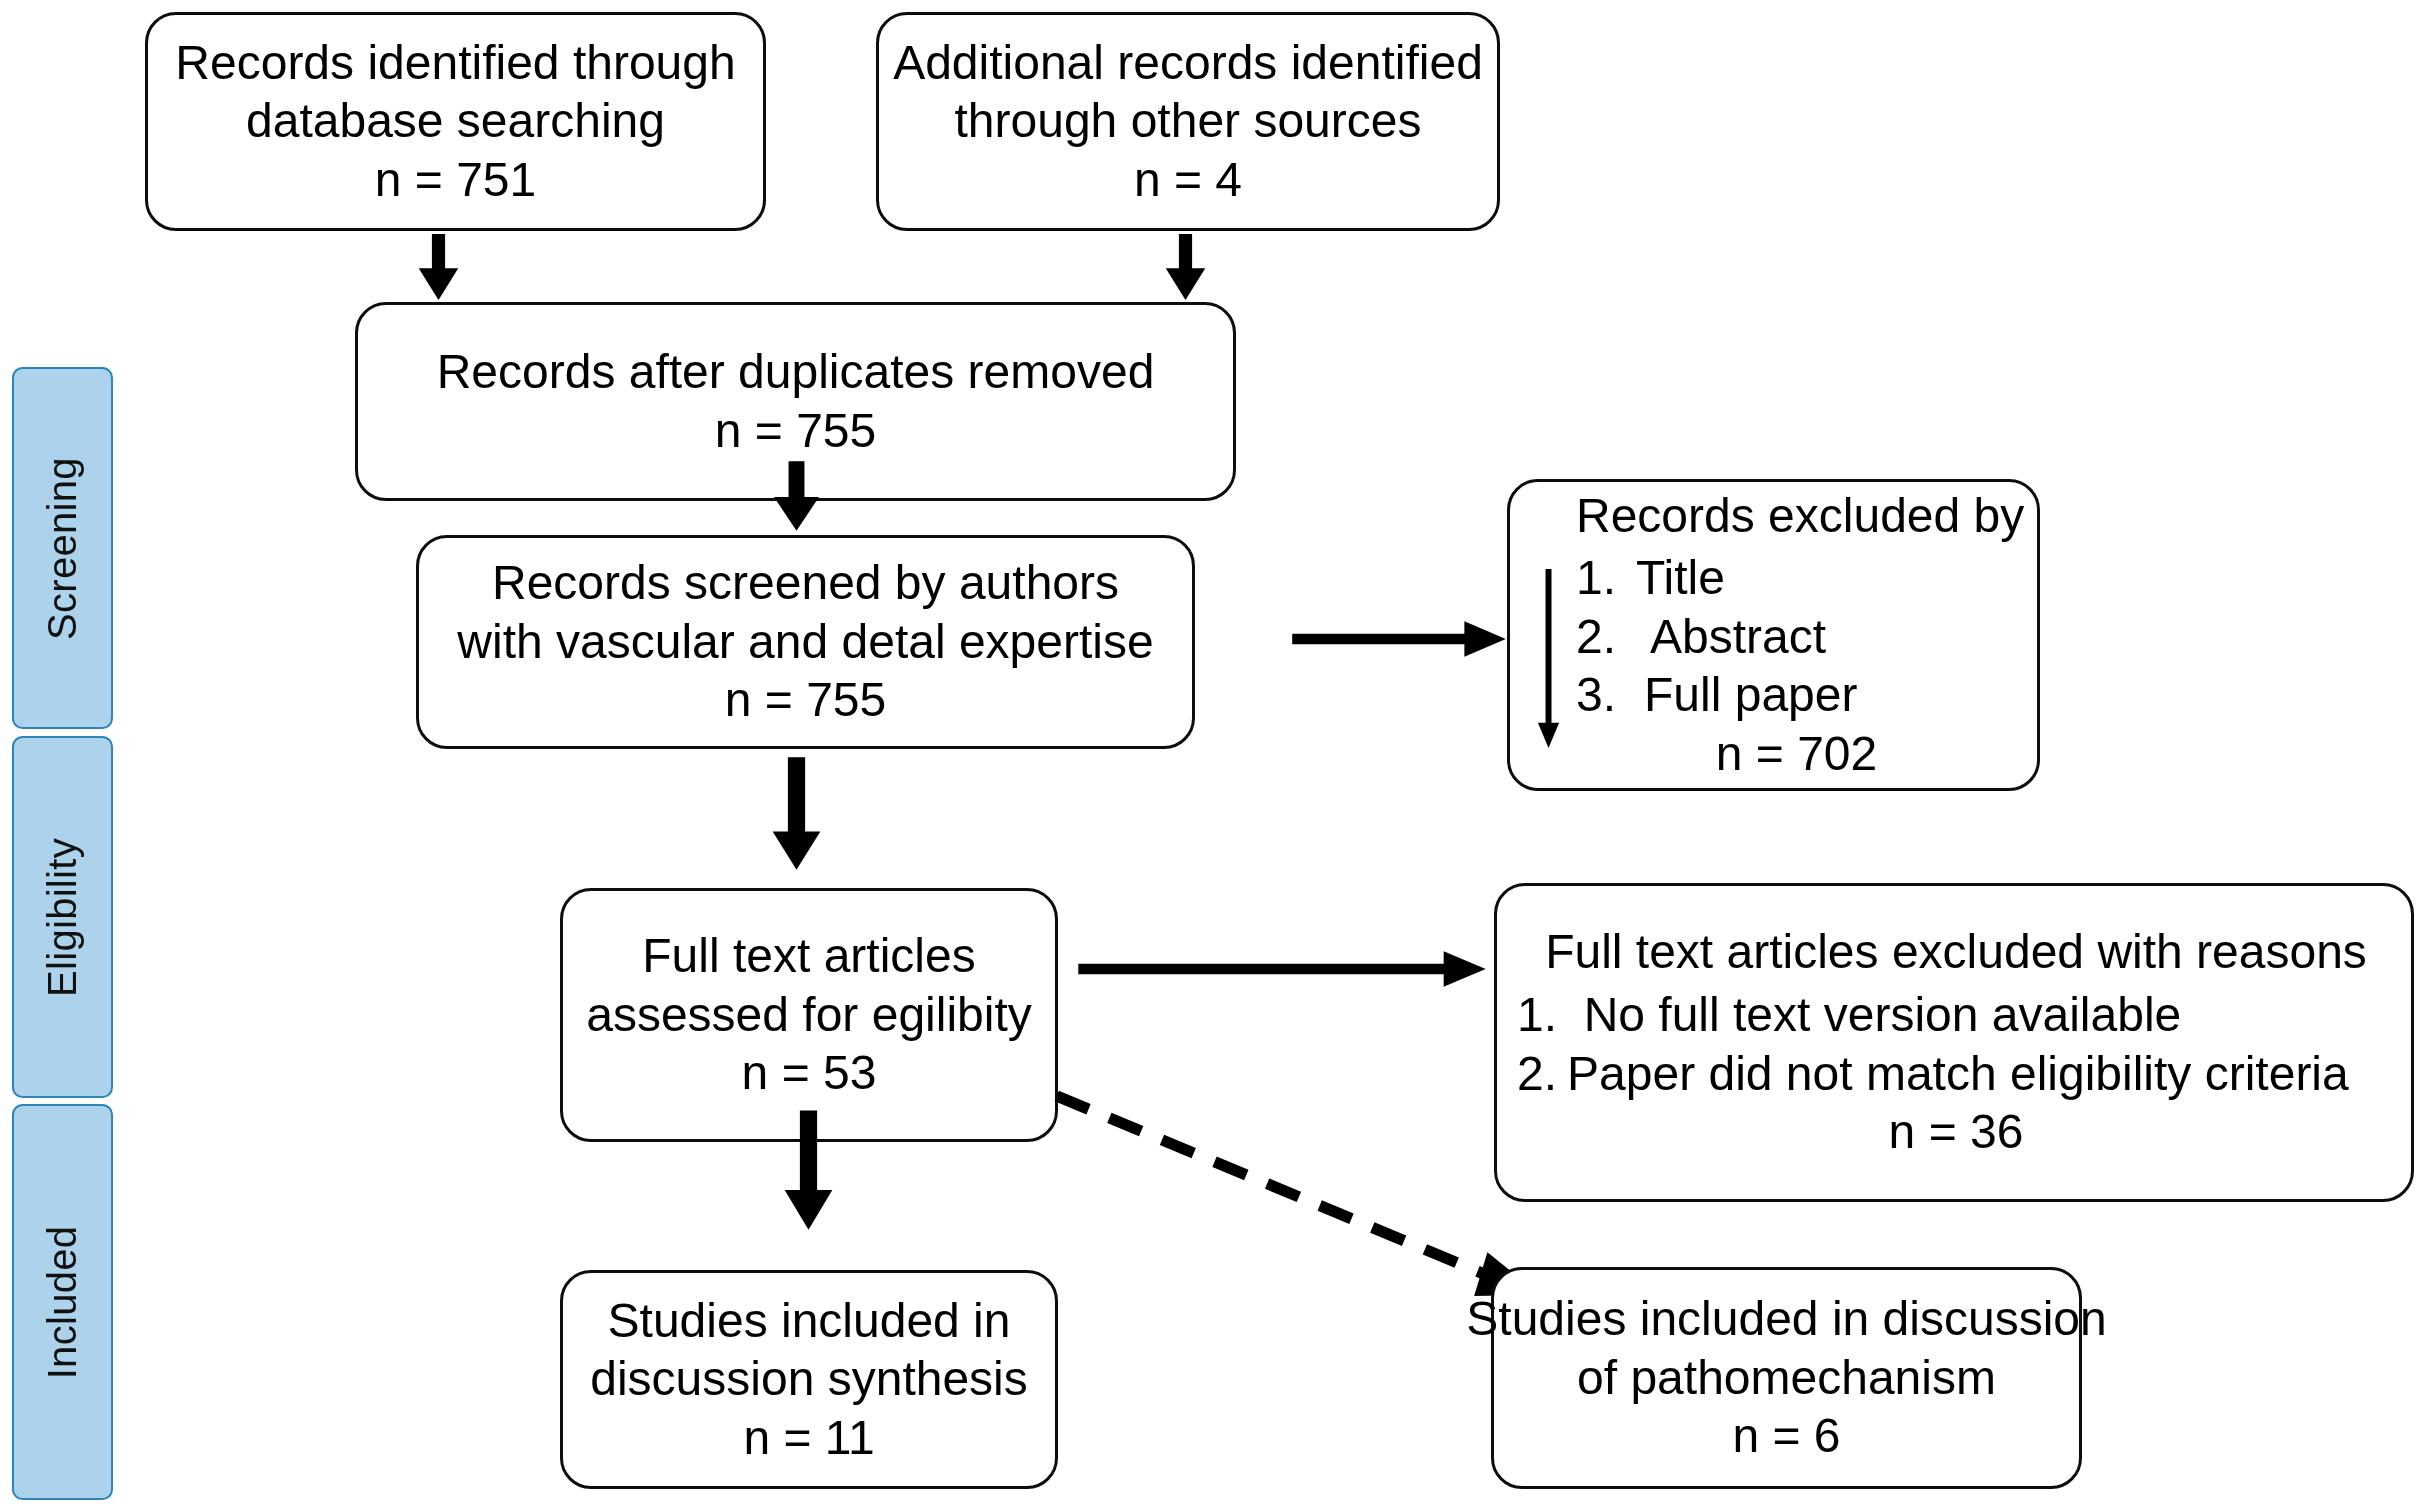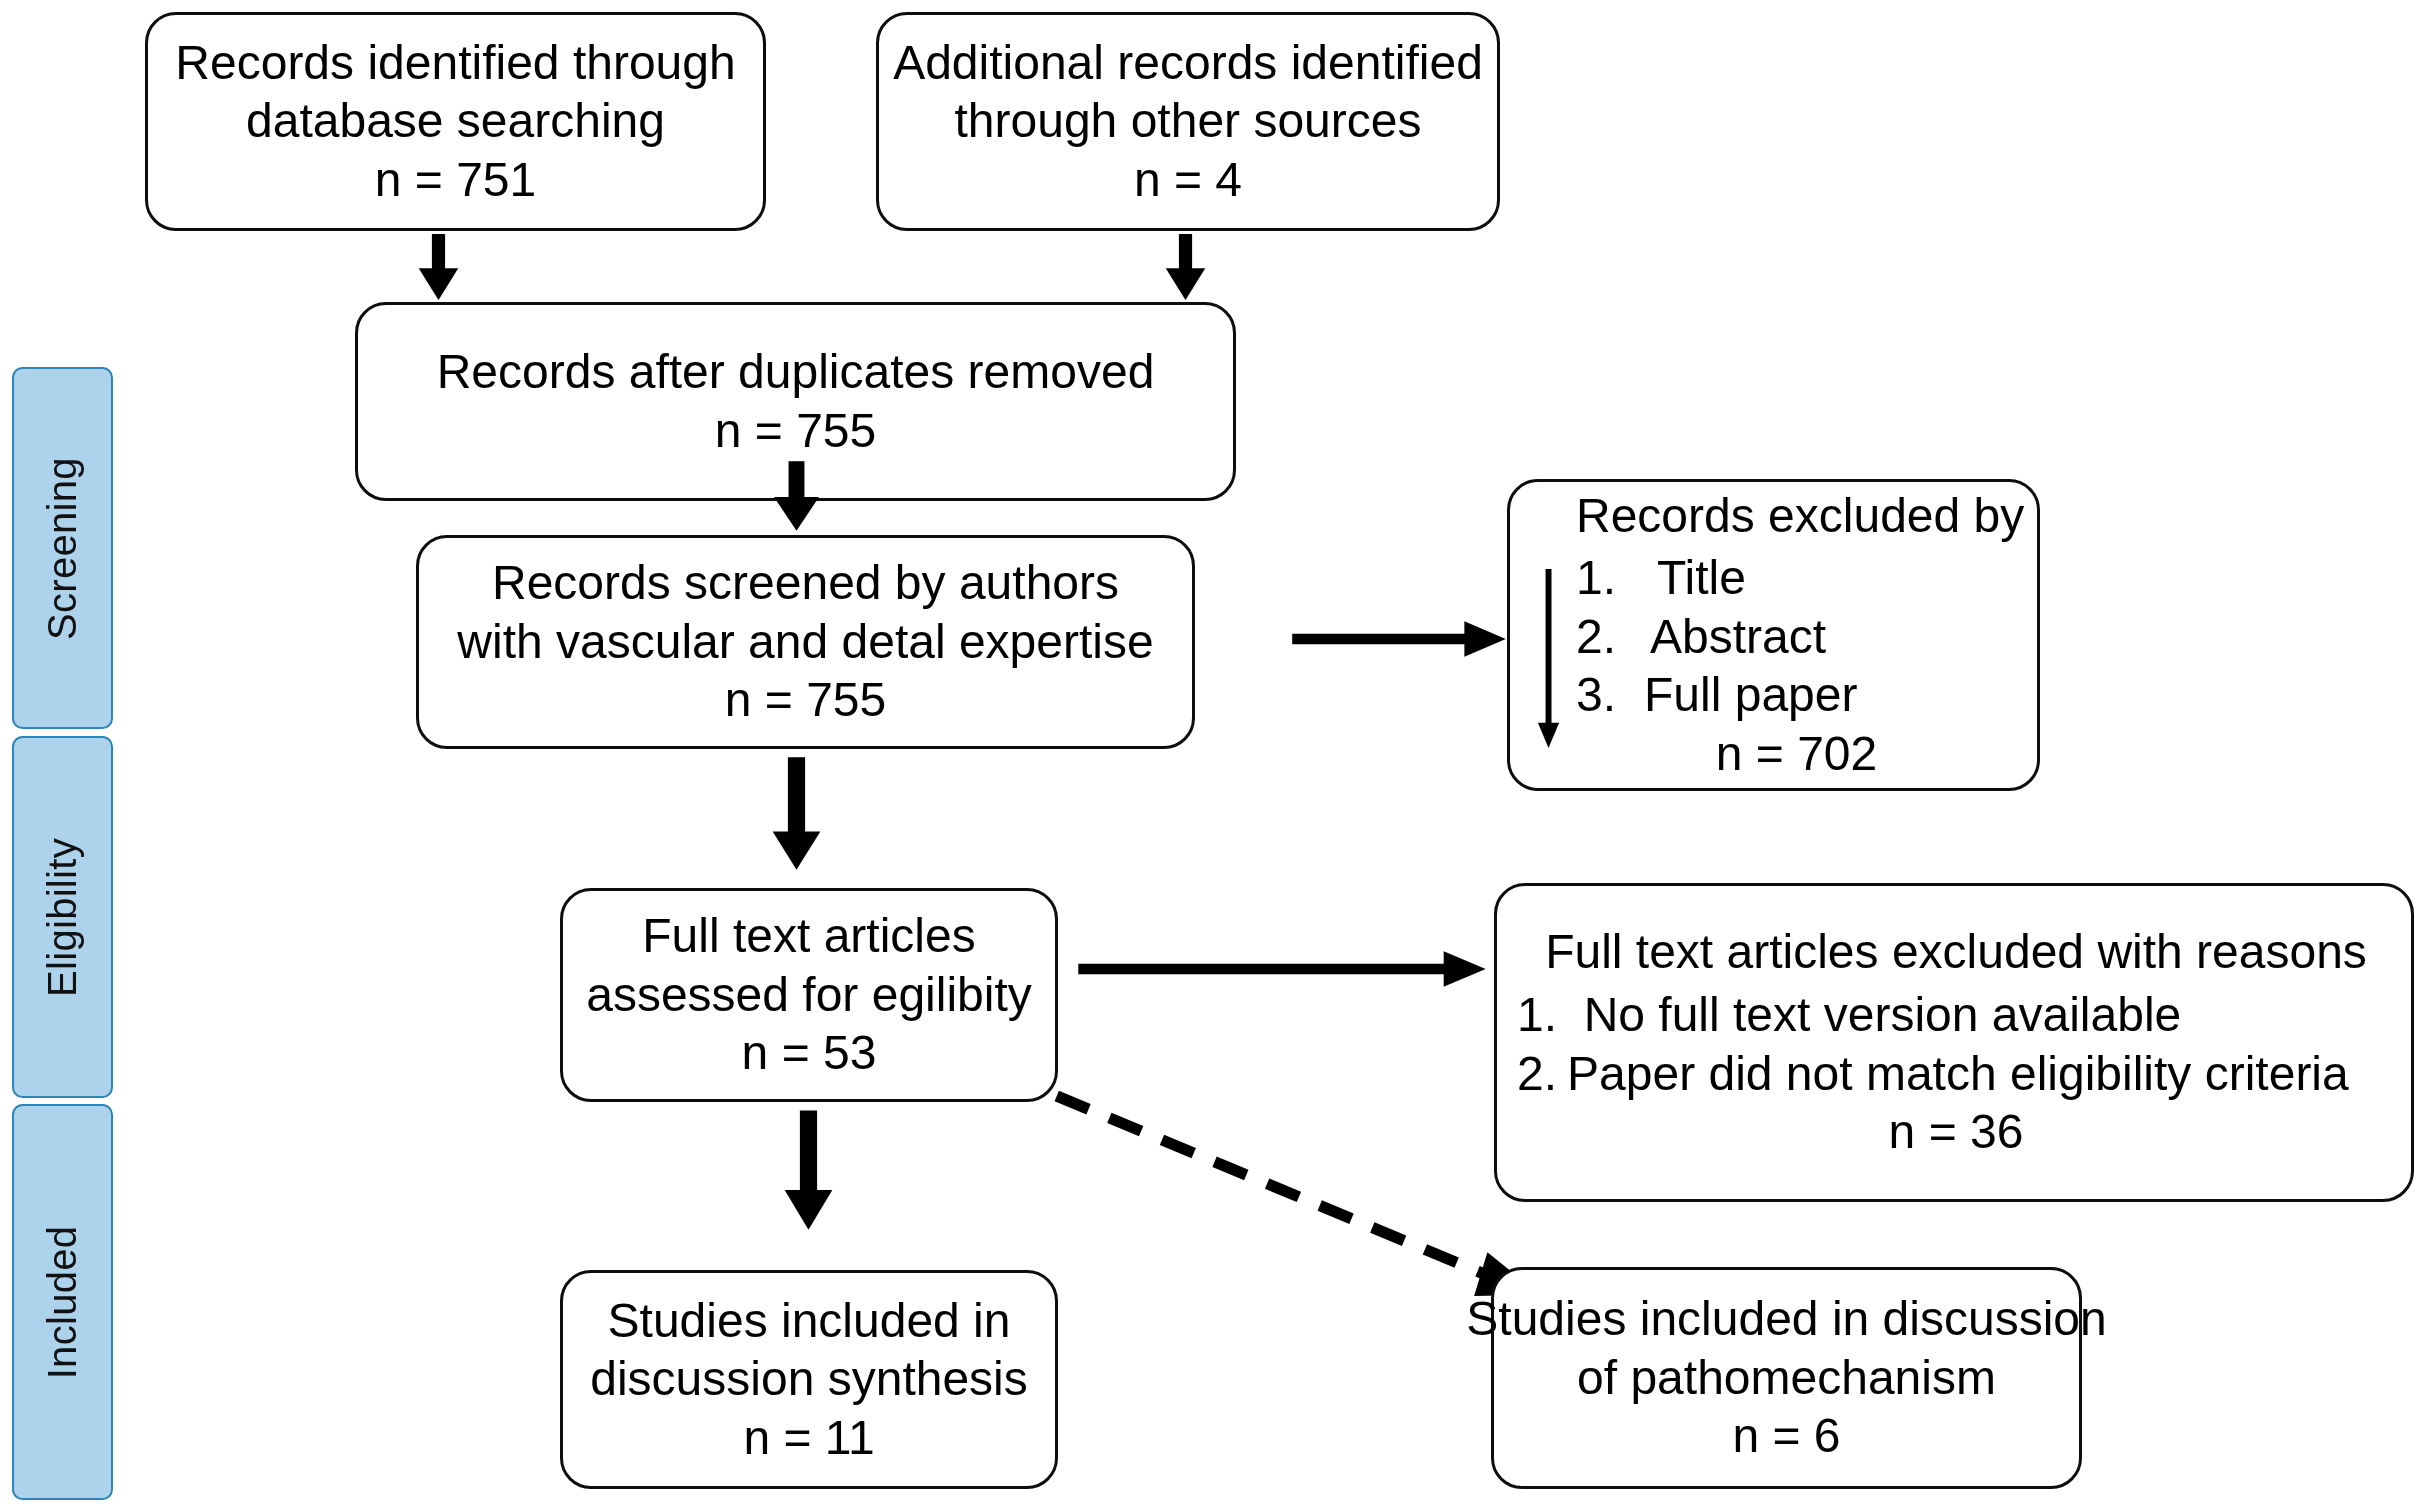--- a/index.html
+++ b/index.html
@@ -150,21 +150,21 @@
     <svg width="216" height="46" viewBox="0 0 325 70" aria-hidden="true">
       <path d="M0 35 L268 35" stroke="#000" stroke-width="16" fill="none"></path>
       <path d="M262 8 L325 35 L262 62 Z" fill="#000"></path>
     </svg>
   </div>
 
   <div class="fbox listbox" style="left:1507px; top:479px; width:533px; height:312px; padding-left:66px; padding-right:20px;">
     <span class="hdr">Records excluded by</span>
     <span class="row">
       <span class="num">1.</span>
-      <span class="txt" style="margin-left:41px;">Title</span>
+      <span class="txt" style="margin-left:20px;">Title</span>
     </span>
     <span class="row">
       <span class="num">2.</span>
       <span class="txt" style="margin-left:34px;">Abstract</span>
     </span>
     <span class="row">
       <span class="num">3.</span>
       <span class="txt" style="margin-left:28px;">Full paper</span>
     </span>
     <span class="nline">n = 702</span>
@@ -177,21 +177,21 @@
     </svg>
   </div>
 
   <div class="conn" style="left:770px; top:757px; width:53px; height:113px;">
     <svg width="53" height="113" viewBox="0 0 80 170" aria-hidden="true">
       <path d="M40 0 L40 118" stroke="#000" stroke-width="26" fill="none"></path>
       <path d="M4 112 L76 112 L40 170 Z" fill="#000"></path>
     </svg>
   </div>
 
-  <div class="fbox" style="left:560px; top:888px; width:498px; height:214px;">
+  <div class="fbox" style="left:560px; top:888px; width:498px; height:254px;">
     <span class="ln">Full text articles</span>
     <span class="ln">assessed for egilibity</span>
     <span class="ln">n = 53</span>
   </div>
 
   <div class="conn" style="left:1076px; top:946px; width:412px; height:46px;">
     <svg width="412" height="46" viewBox="0 0 620 70" aria-hidden="true">
       <path d="M0 35 L560 35" stroke="#000" stroke-width="16" fill="none"></path>
       <path d="M556 8 L620 35 L556 62 Z" fill="#000"></path>
     </svg>

